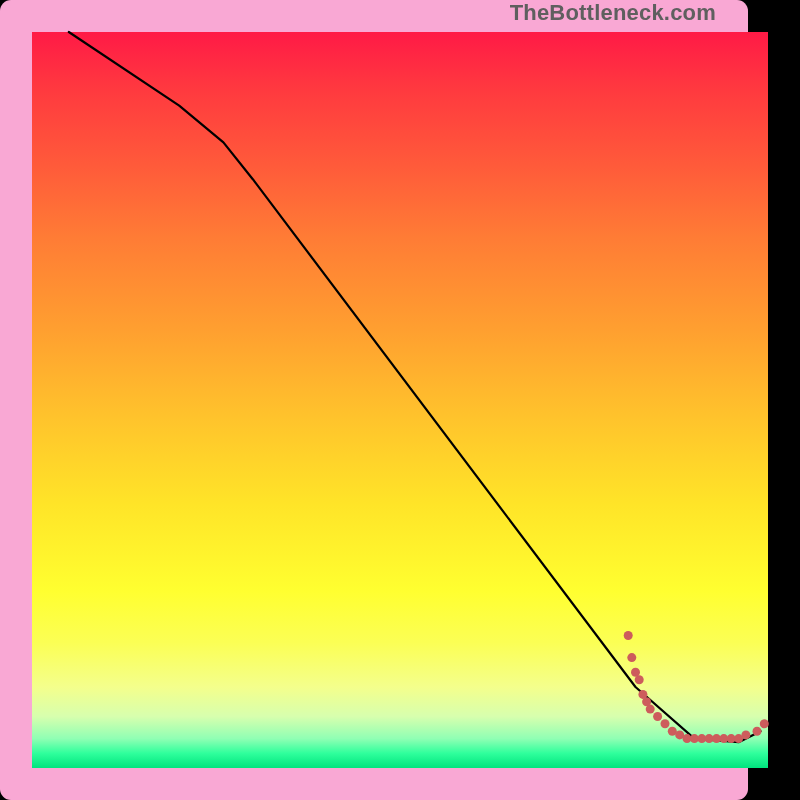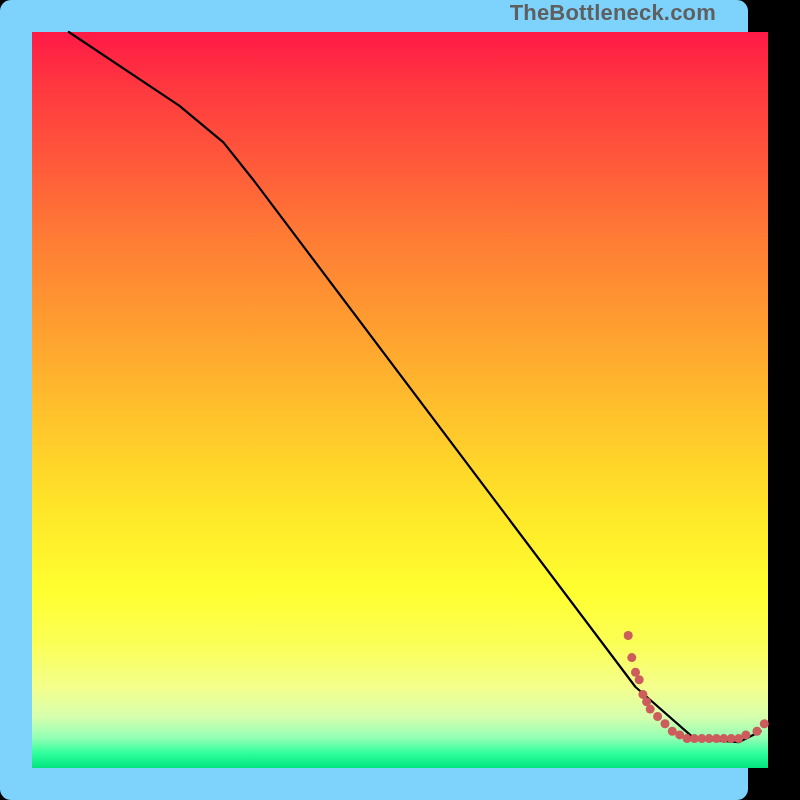--- a/index.html
+++ b/index.html
@@ -7,21 +7,21 @@
     padding: 0;
     width: 800px;
     height: 800px;
     background: #000;
     overflow: hidden;
   }
   .wrap {
     position: relative;
     width: 748px;
     height: 800px;
-    background: #7dd3fc;
+    background: #f9a8d4;
     border-radius: 11px;
   }
   .plot {
     position: absolute;
     left: 32px;
     top: 32px;
     width: 736px;
     height: 736px;
     background: linear-gradient(to bottom,
       #ff1a46 0%,

